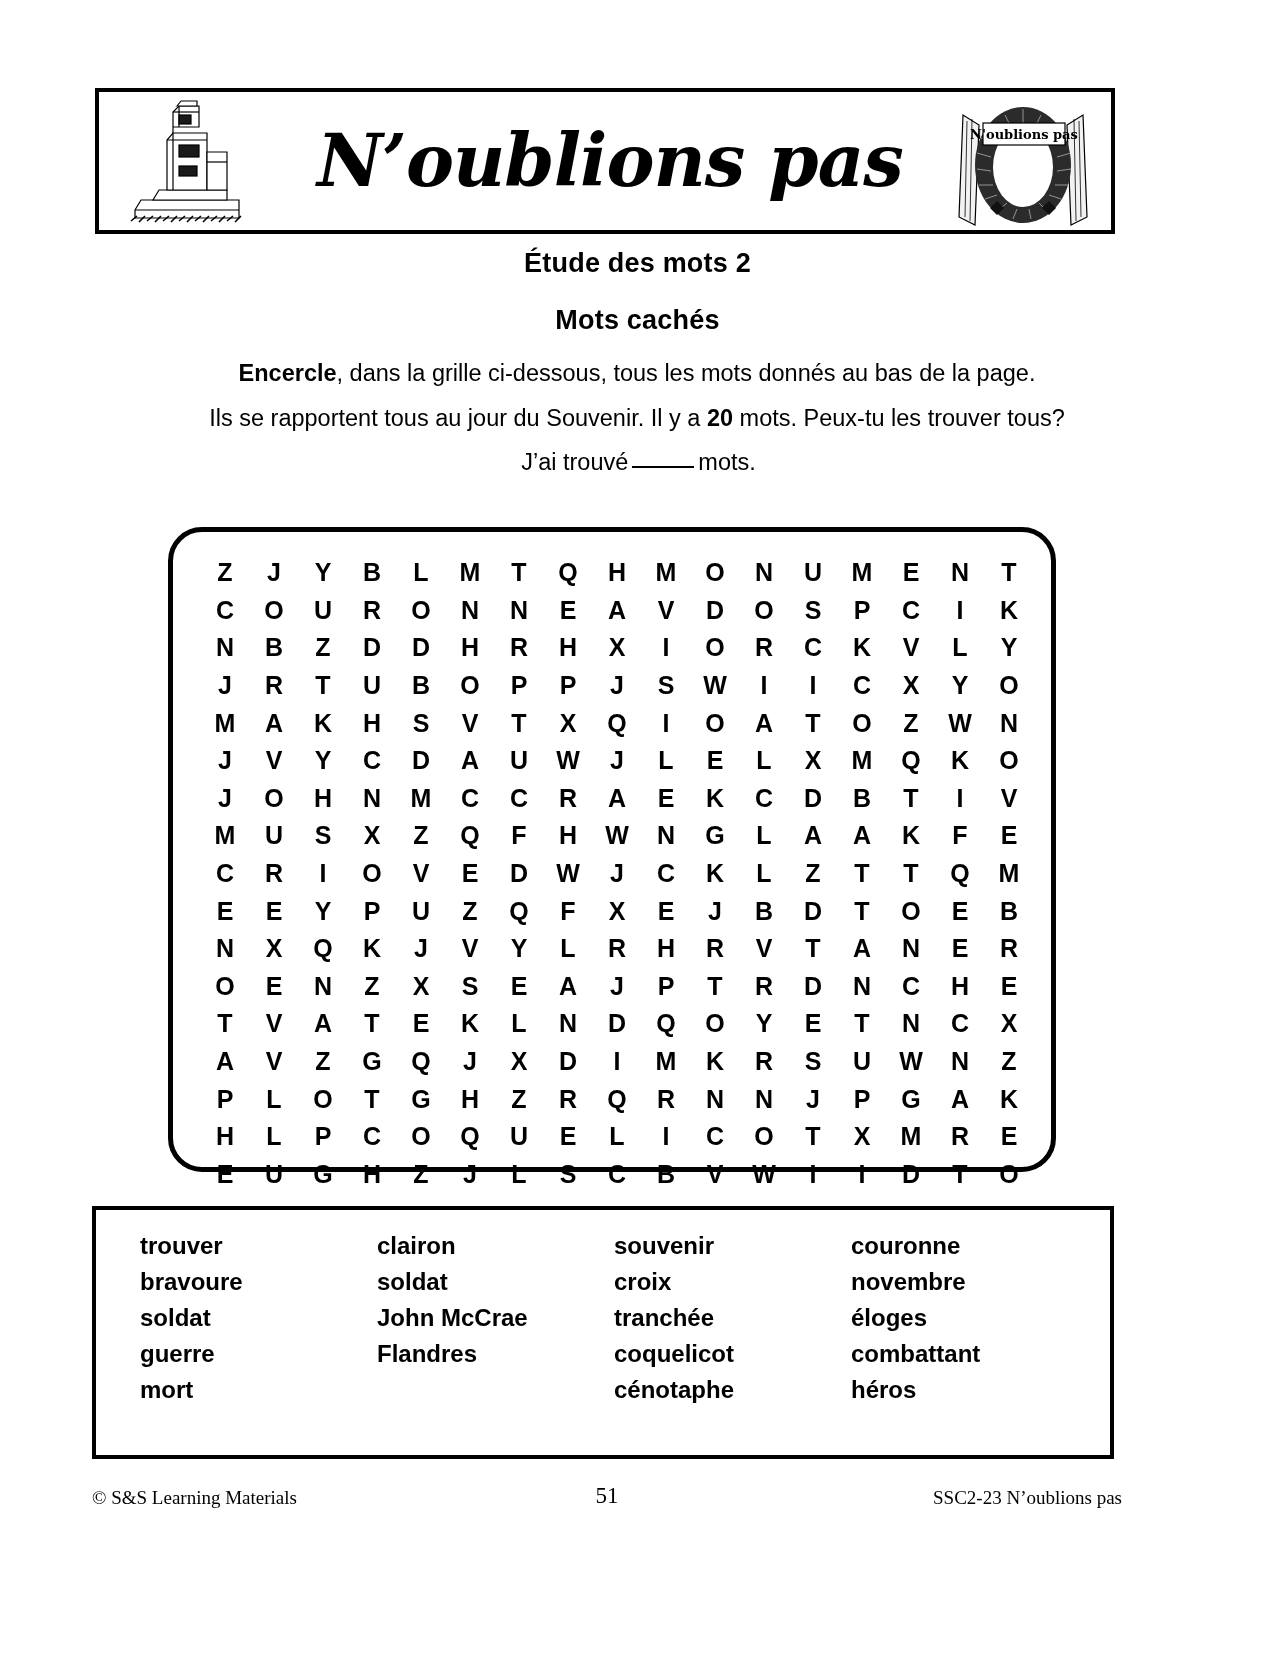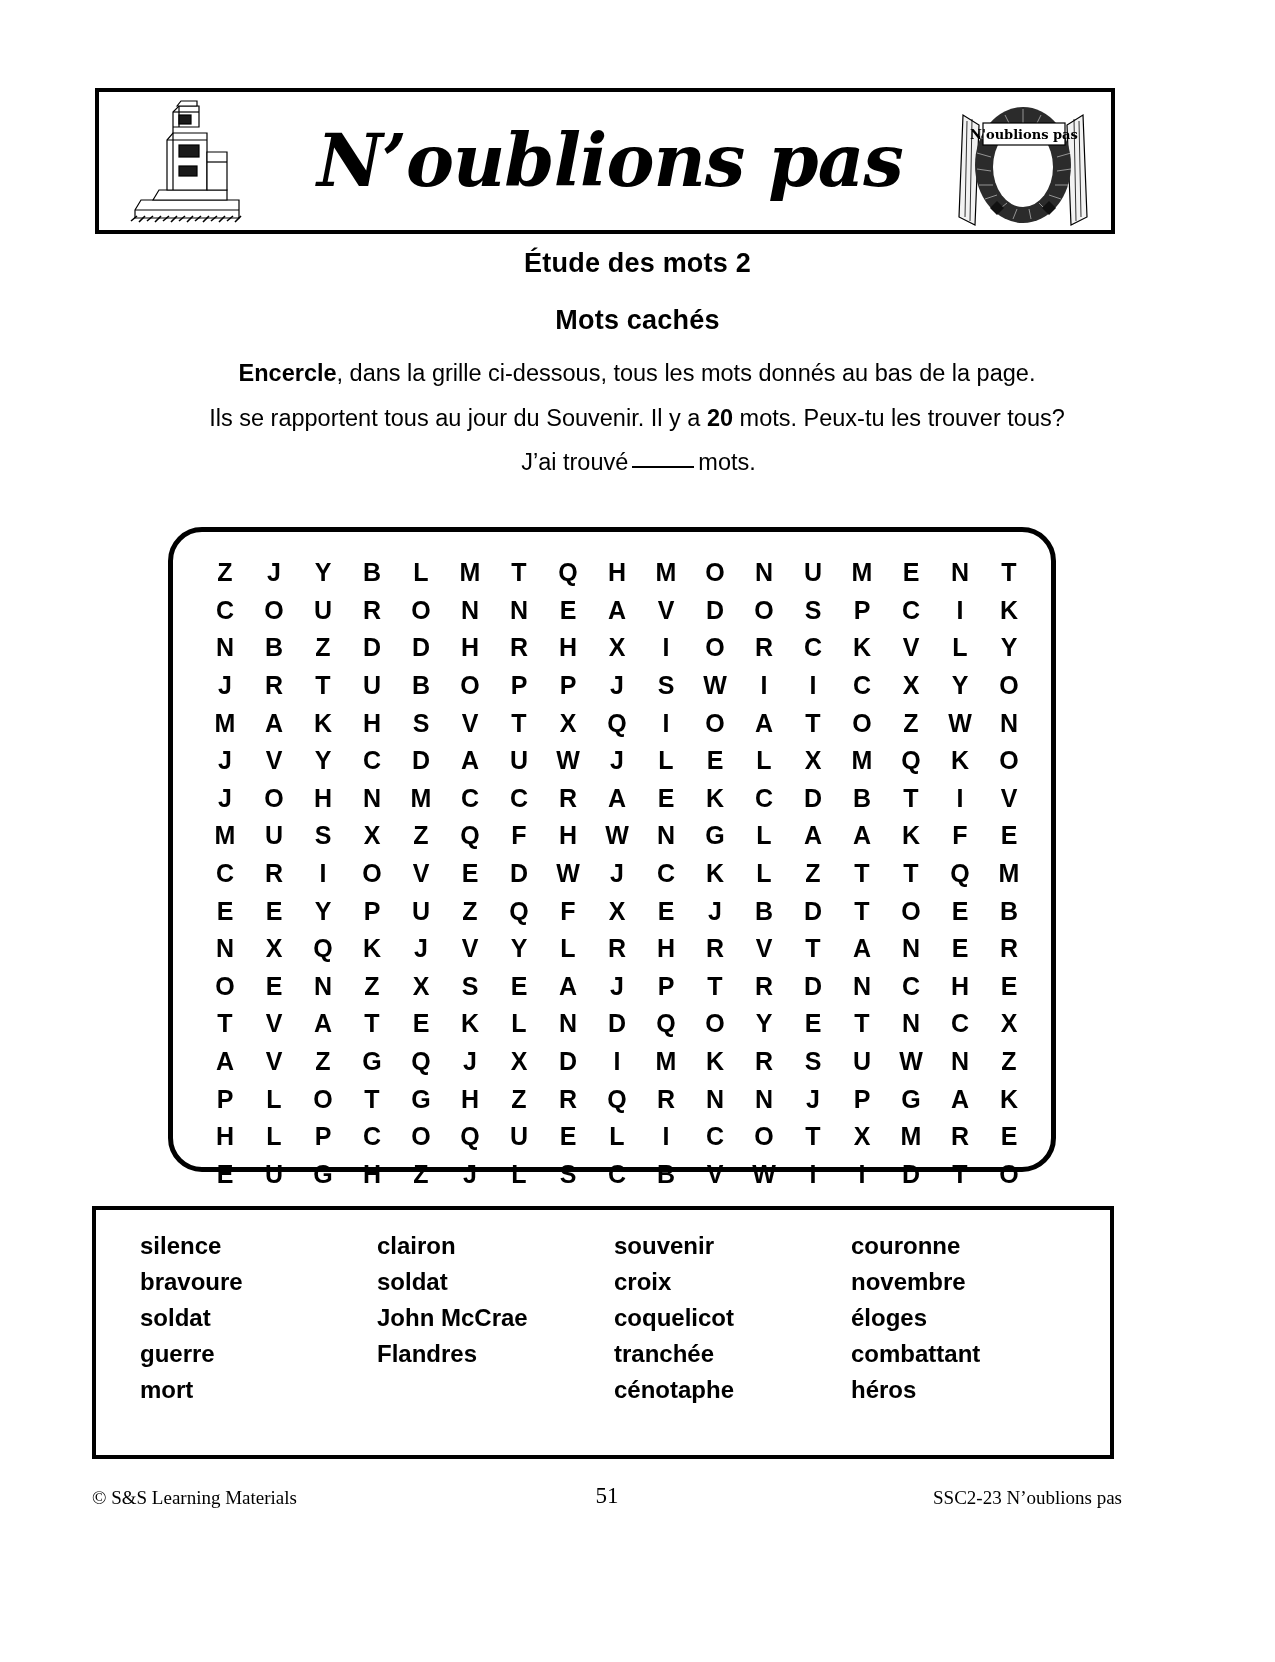--- a/index.html
+++ b/index.html
@@ -597,37 +597,37 @@
         <div class="grid-cell">D</div>
         <div class="grid-cell">T</div>
         <div class="grid-cell">O</div>
       </div>
     </div>
 </div>
 
 <div class="wordlist-box">
   <div class="wordlist-cols" id="wordlist-cols">
       <div class="wordlist-col">
-        <div class="wordlist-item">silence</div>
+        <div class="wordlist-item">trouver</div>
         <div class="wordlist-item">bravoure</div>
         <div class="wordlist-item">soldat</div>
         <div class="wordlist-item">guerre</div>
         <div class="wordlist-item">mort</div>
       </div>
       <div class="wordlist-col">
         <div class="wordlist-item">clairon</div>
         <div class="wordlist-item">soldat</div>
         <div class="wordlist-item">John McCrae</div>
         <div class="wordlist-item">Flandres</div>
       </div>
       <div class="wordlist-col">
         <div class="wordlist-item">souvenir</div>
         <div class="wordlist-item">croix</div>
+        <div class="wordlist-item">tranchée</div>
         <div class="wordlist-item">coquelicot</div>
-        <div class="wordlist-item">tranchée</div>
         <div class="wordlist-item">cénotaphe</div>
       </div>
       <div class="wordlist-col">
         <div class="wordlist-item">couronne</div>
         <div class="wordlist-item">novembre</div>
         <div class="wordlist-item">éloges</div>
         <div class="wordlist-item">combattant</div>
         <div class="wordlist-item">héros</div>
       </div>
     </div>

